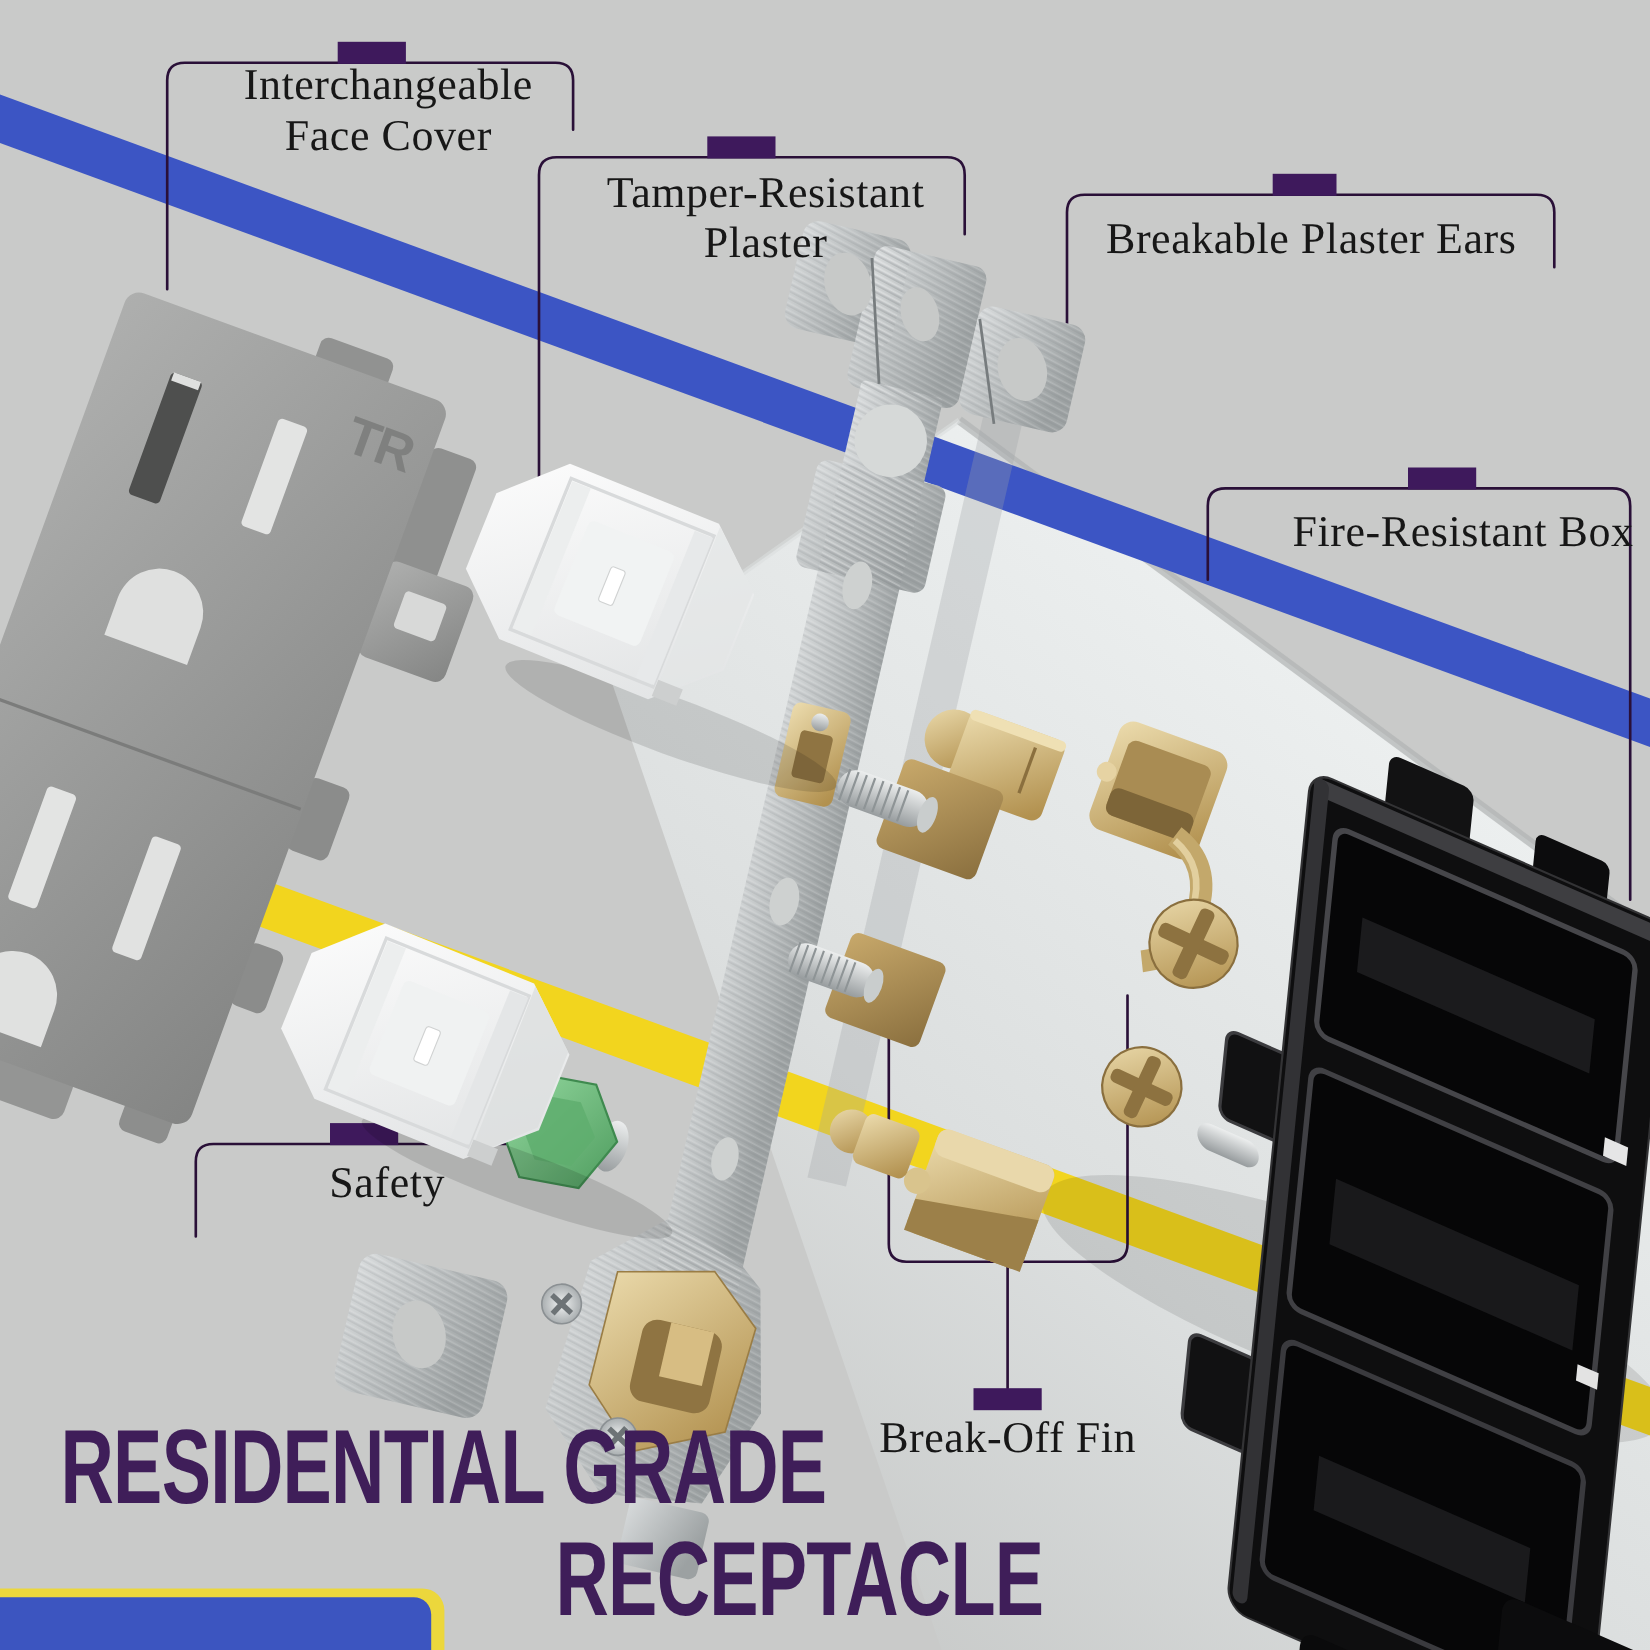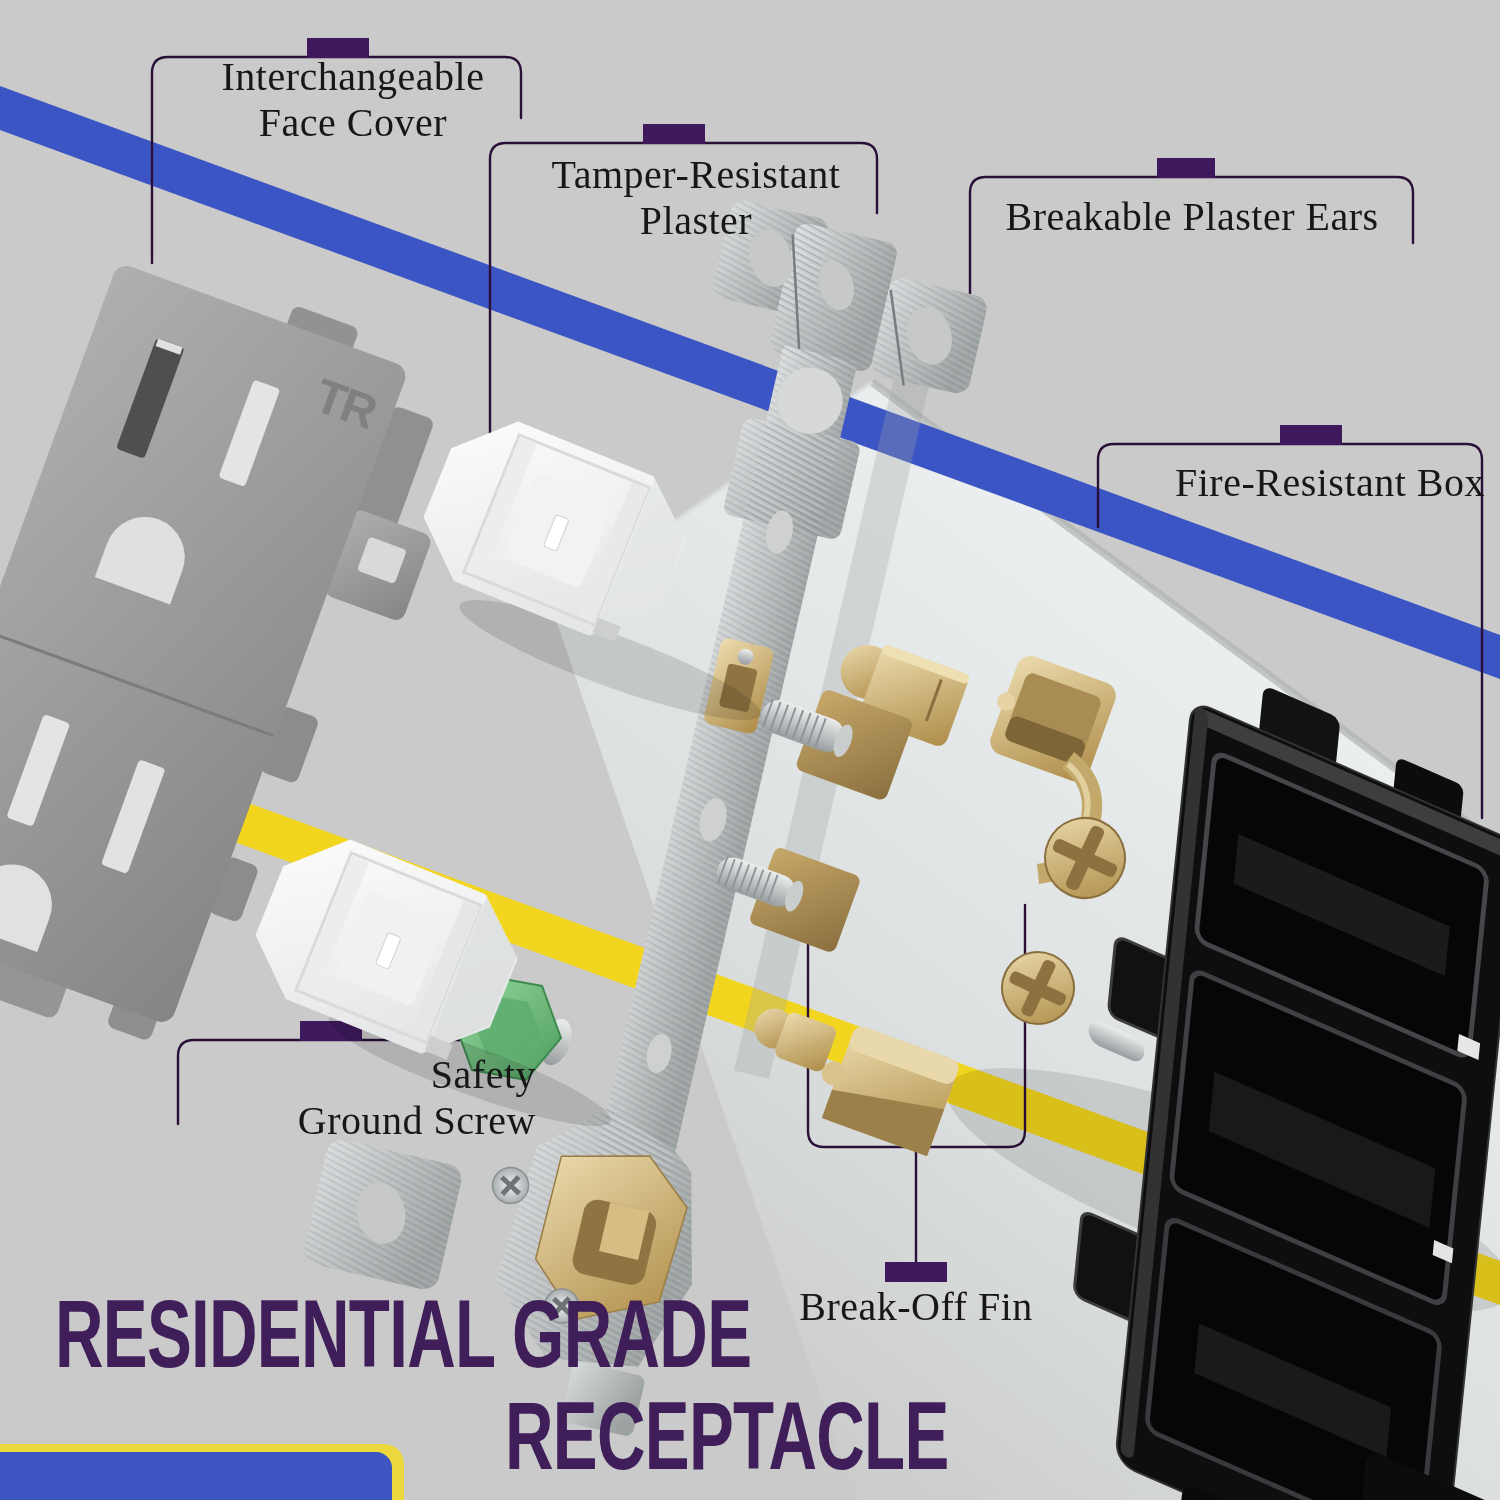--- a/index.html
+++ b/index.html
@@ -271,23 +271,22 @@
 <div class="lbl" style="left:490px;top:152px;width:412px;">
   <span>Tamper-Resistant</span>
   <span>Plaster</span>
 </div>
 <div class="lbl" style="left:970px;top:194px;width:444px;">
   <span>Breakable Plaster Ears</span>
 </div>
 <div class="lbl" style="left:1098px;top:460px;width:464px;">
   <span>Fire-Resistant Box</span>
 </div>
-<div class="lbl" style="left:168px;top:1052px;width:368px;text-align:right;">
+<div class="lbl" style="left:168px;top:1052px;width:368px;">
   <span>Safety</span>
-  <span>Ground Screw</span>
 </div>
 <div class="lbl" style="left:760px;top:1284px;width:312px;">
   <span>Break-Off Fin</span>
 </div>
 
 <div id="title1" class="title-line">RESIDENTIAL GRADE</div>
 <div id="title2" class="title-line">RECEPTACLE</div>
 
 <div class="badge-y">
   <div class="badge-b"></div>

